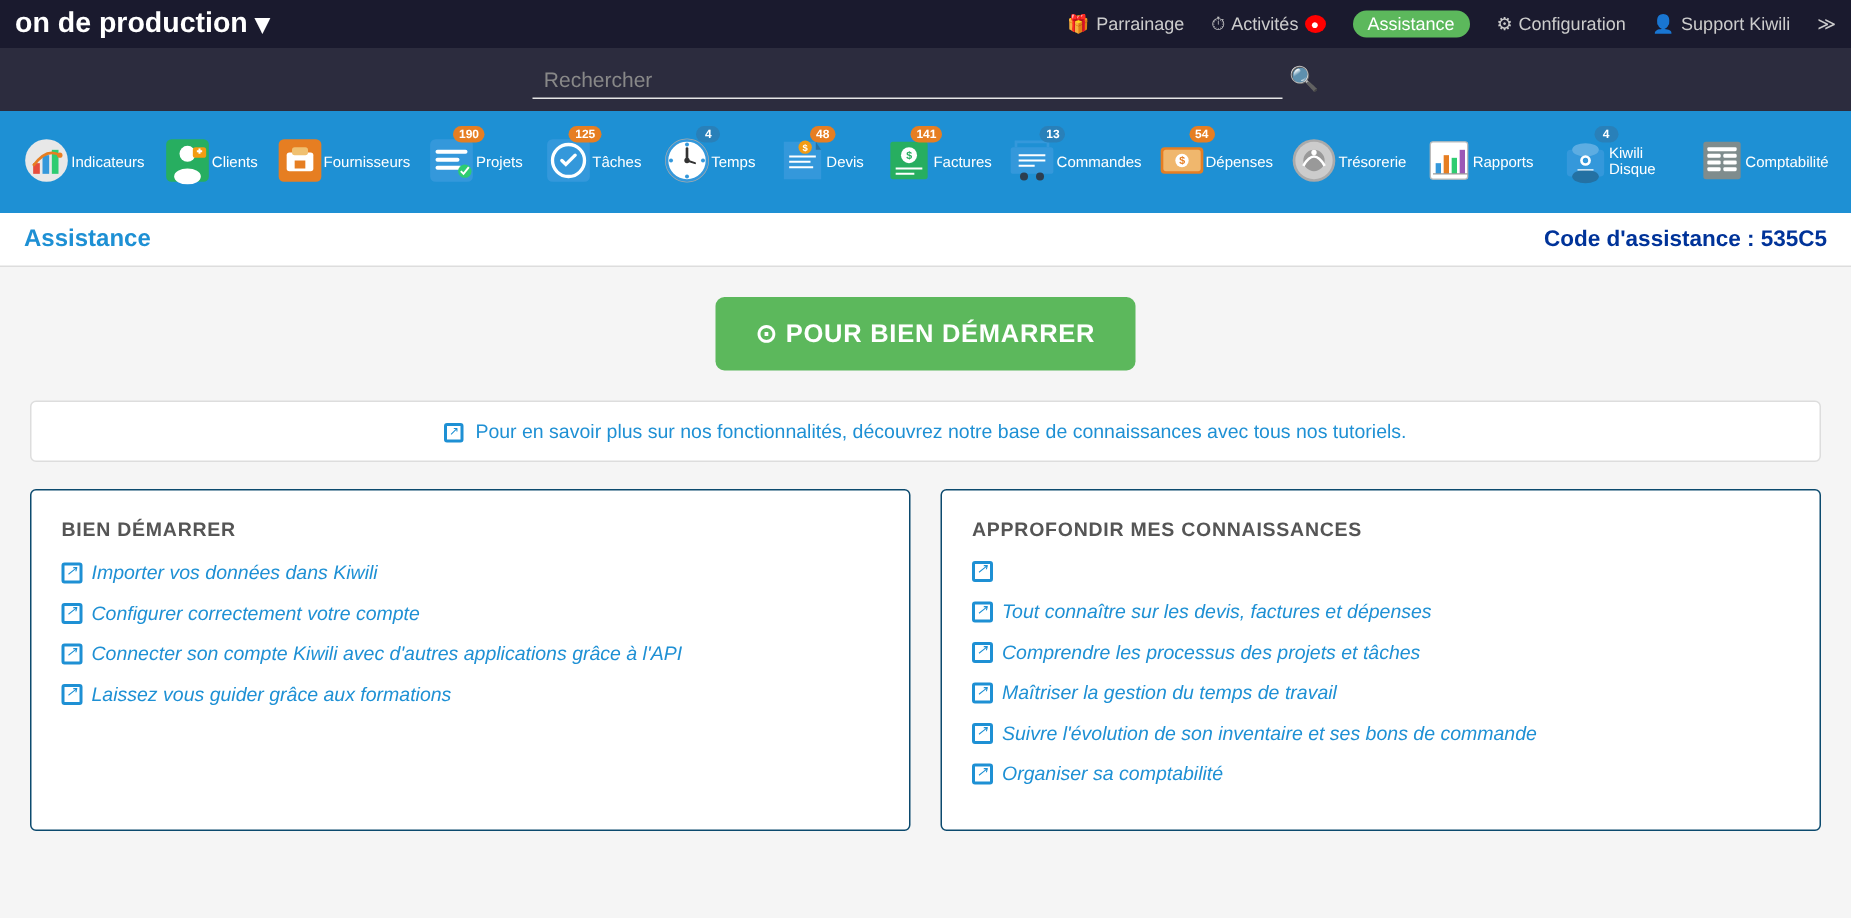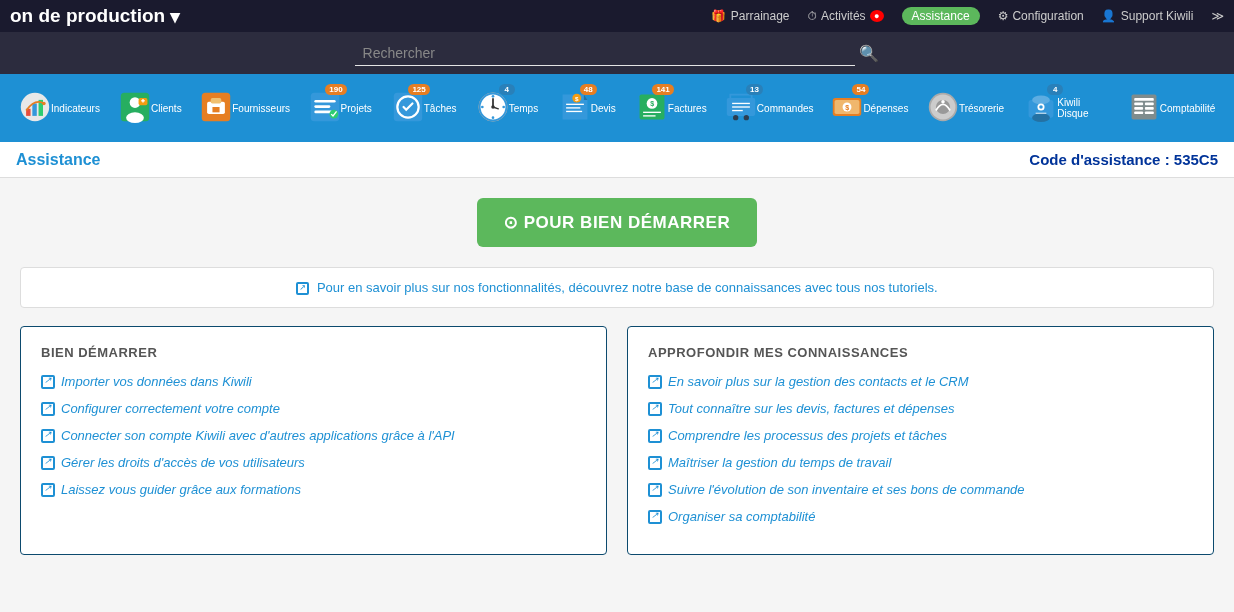--- a/index.html
+++ b/index.html
@@ -432,20 +432,33 @@
         <circle cx="18" cy="18" r="16" fill="#aaa"></circle>
         <circle cx="18" cy="18" r="14" fill="#ccc"></circle>
         <circle cx="18" cy="18" r="8" fill="#999"></circle>
         <path d="M10 22 Q18 8 26 22" fill="none" stroke="white" stroke-width="2"></path>
         <circle cx="18" cy="12" r="2" fill="white"></circle>
       </svg>
     </div>
     <span>Trésorerie</span>
   </div>
 
+  <div class="nav-icon-item">
+    <div class="icon-wrap">
+      <svg class="icon-svg" viewBox="0 0 36 36">
+        <rect x="4" y="4" width="28" height="28" rx="2" fill="white" stroke="#bbb" stroke-width="1"></rect>
+        <rect x="8" y="20" width="4" height="8" fill="#3498db"></rect>
+        <rect x="14" y="14" width="4" height="14" fill="#e67e22"></rect>
+        <rect x="20" y="16" width="4" height="12" fill="#2ecc71"></rect>
+        <rect x="26" y="10" width="4" height="18" fill="#9b59b6"></rect>
+        <line x1="6" y1="28" x2="32" y2="28" stroke="#999" stroke-width="1"></line>
+      </svg>
+    </div>
+    <span>Rapports</span>
+  </div>
 
   <div class="nav-icon-item">
     <div class="icon-wrap">
       <span class="icon-badge blue">4</span>
       <svg class="icon-svg" viewBox="0 0 36 36">
         <rect x="4" y="10" width="28" height="20" rx="3" fill="#3498db"></rect>
         <ellipse cx="18" cy="10" rx="10" ry="5" fill="#5dade2"></ellipse>
         <ellipse cx="18" cy="30" rx="10" ry="5" fill="#2471a3"></ellipse>
         <circle cx="18" cy="18" r="4" fill="white"></circle>
         <circle cx="18" cy="18" r="2" fill="#3498db"></circle>
@@ -508,39 +521,32 @@
         </li>
         <li>
           <a href="#">
             <span class="link-icon"></span>
             <span>Connecter son compte Kiwili avec d'autres applications grâce à l'API</span>
           </a>
         </li>
         <li>
           <a href="#">
             <span class="link-icon"></span>
-            <span>Gérer les droits d'accès de vos utilisateurs</span>
-          </a>
-        </li>
-        <li>
-          <a href="#">
-            <span class="link-icon"></span>
             <span>Laissez vous guider grâce aux formations</span>
           </a>
         </li>
       </ul>
     </div>
 
     <div class="col-card">
       <h3>APPROFONDIR MES CONNAISSANCES</h3>
       <ul>
         <li>
           <a href="#">
             <span class="link-icon"></span>
-            <span>En savoir plus sur la gestion des contacts et le CRM</span>
           </a>
         </li>
         <li>
           <a href="#">
             <span class="link-icon"></span>
             <span>Tout connaître sur les devis, factures et dépenses</span>
           </a>
         </li>
         <li>
           <a href="#">

